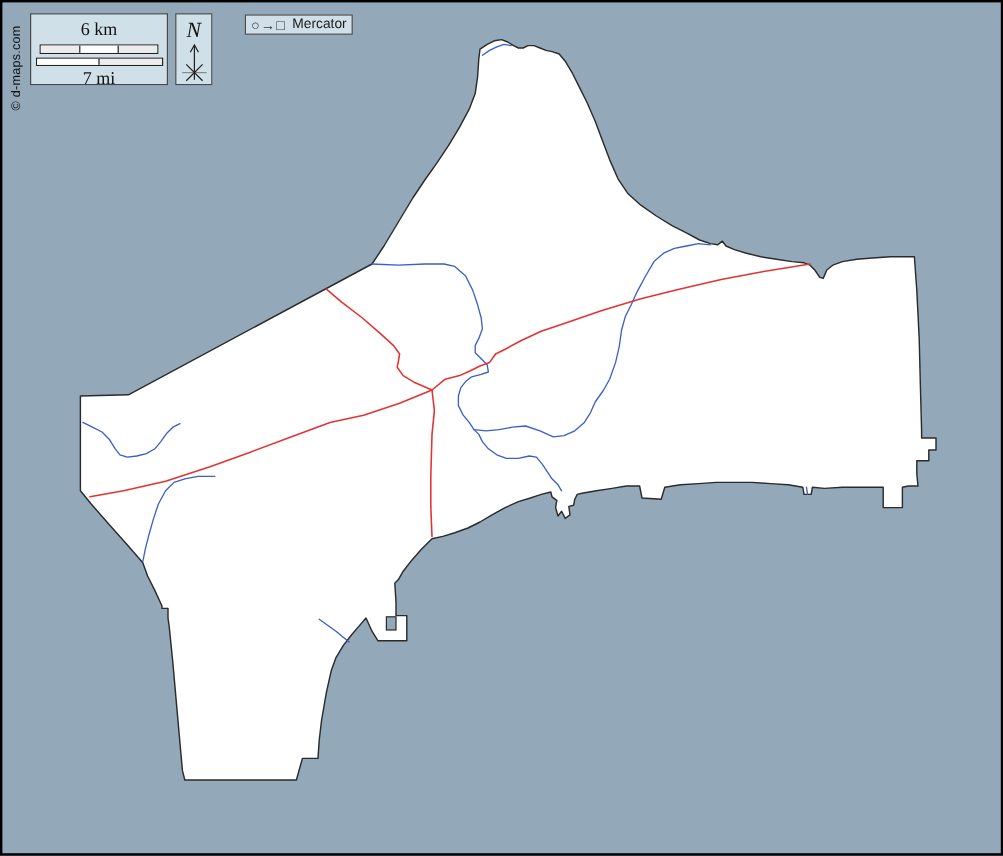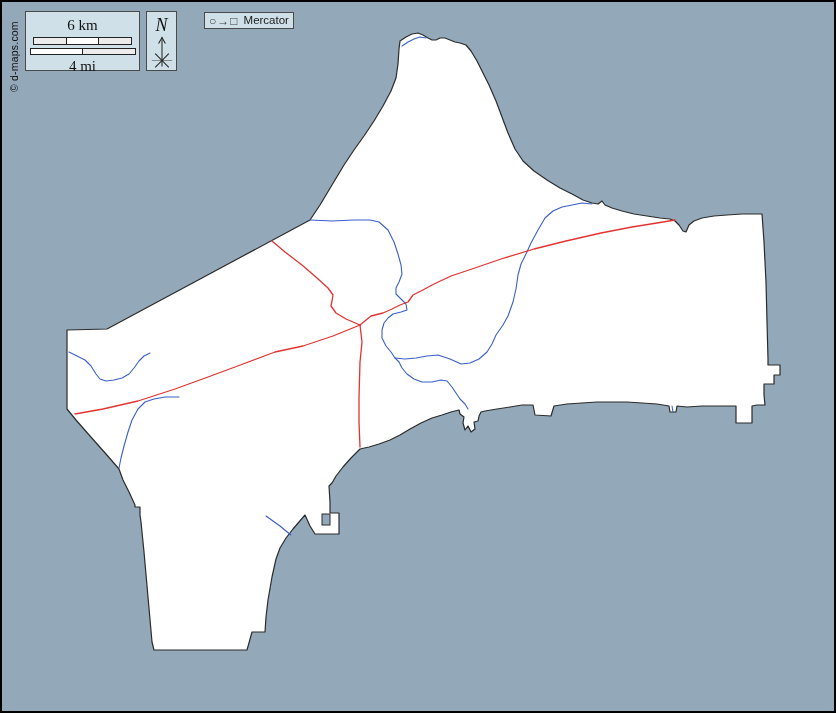--- a/index.html
+++ b/index.html
@@ -75,21 +75,21 @@
     <div class="scale-label km">6 km</div>
     <div class="bar bar-km">
       <div class="seg-a"></div>
       <div class="seg-b"></div>
       <div class="seg-a"></div>
     </div>
     <div class="bar bar-mi">
       <div class="seg-b"></div>
       <div class="seg-a"></div>
     </div>
-    <div class="scale-label mi">4 mi</div>
+    <div class="scale-label mi">7 mi</div>
   </div>
 
   <div class="panel north-box">
     <div class="north-label">N</div>
     <svg class="compass-svg" width="26" height="34" viewBox="0 0 26 40">
       <path class="compass-line" d="M9,10 L13,3 L17,10"></path>
       <line class="compass-line" x1="13" y1="3" x2="13" y2="37"></line>
       <line class="compass-gray" x1="1" y1="30" x2="25" y2="30"></line>
       <line class="compass-line" x1="5" y1="22" x2="21" y2="38"></line>
       <line class="compass-line" x1="21" y1="22" x2="5" y2="38"></line>

